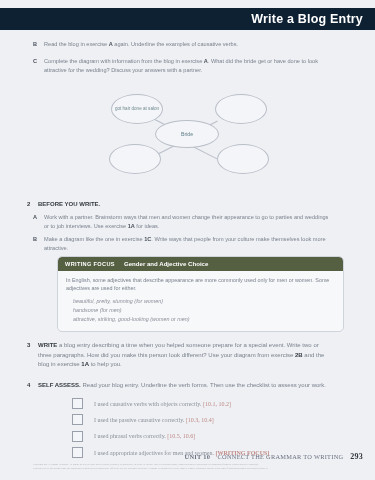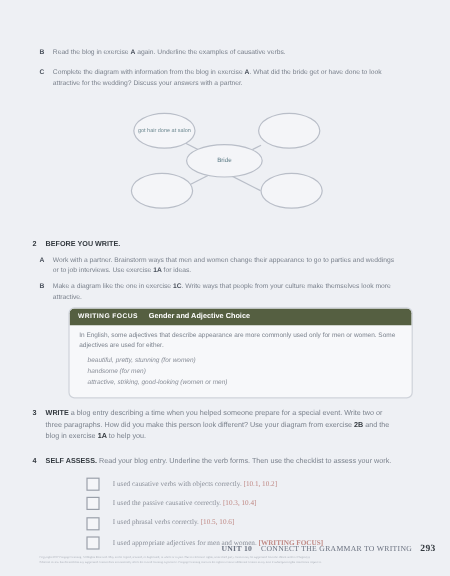--- a/index.html
+++ b/index.html
@@ -104,20 +104,23 @@
     position:absolute;left:33px;top:463px;width:310px;
     font-size:2.5px;line-height:1.75;color:#a8adb6;
     font-family:"Liberation Serif", serif;text-align:left;
   }
 </style>
 </head>
 <body>
 
 <div class="page">
 
+  <div class="header-band">
+    <div class="header-title">Write a Blog Entry</div>
+  </div>
 
   <div class="ex" style="left:33px;top:40px;width:300px;">
     <div class="tag">B</div>
     <div class="body">
       Read the blog in exercise <b>A</b> again. Underline the examples of causative verbs.
     </div>
   </div>
 
   <div class="ex" style="left:33px;top:57px;width:290px;">
     <div class="tag">C</div>

